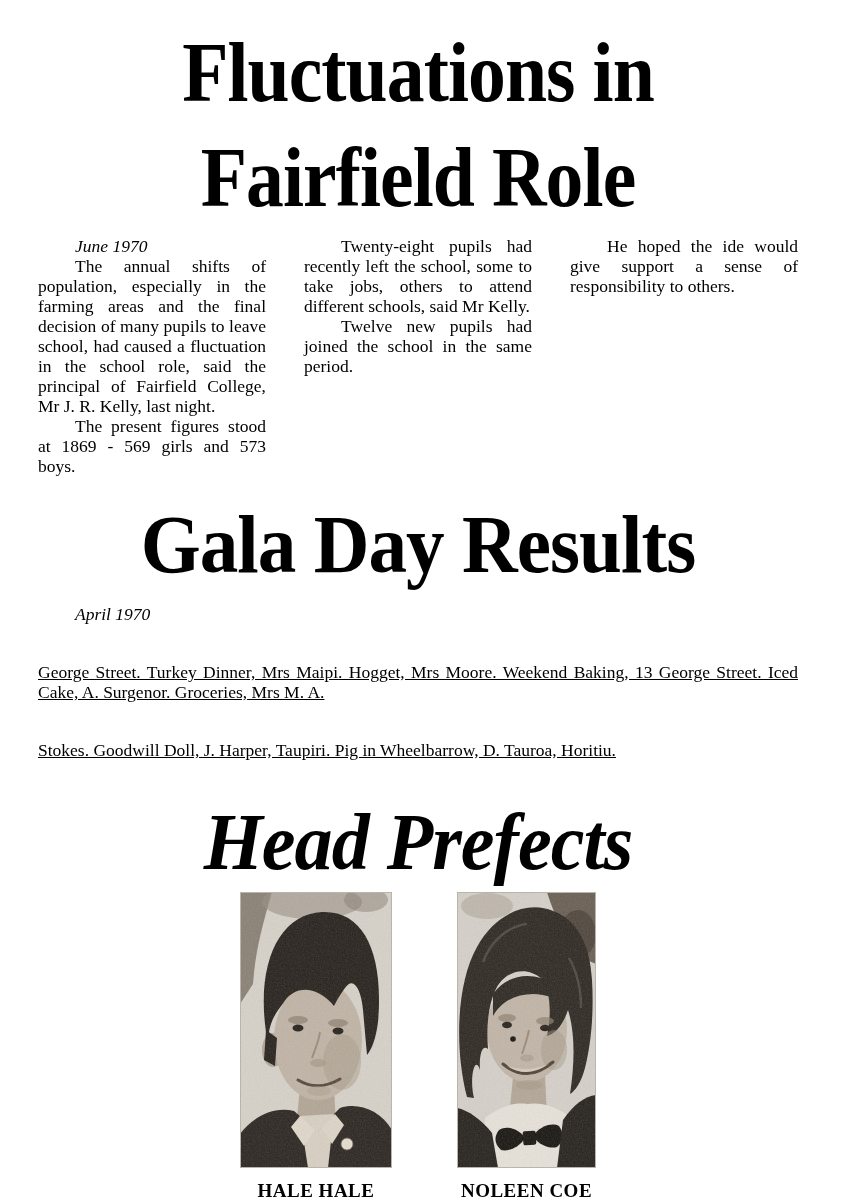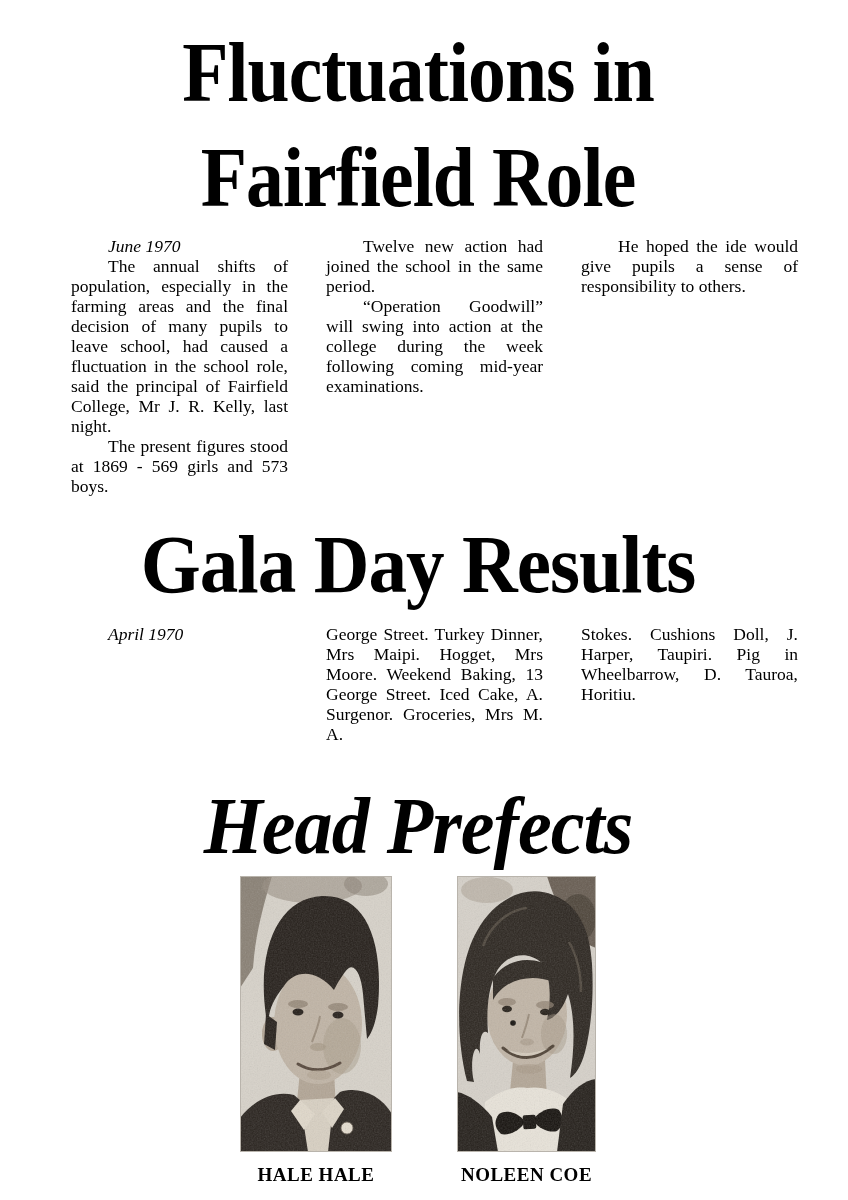--- a/index.html
+++ b/index.html
@@ -26,30 +26,30 @@
     transform: scaleX(0.94);
   }
   .headline-prefects {
     margin: 40px 0 0 0;
     font-size: 80px; line-height: 84px; font-weight: bold; font-style: italic;
     text-align: center; letter-spacing: -1px;
     transform: scaleX(0.95);
   }
 
   
-  .columns { display: flex; gap: 38px; margin-left: 33px; }
+  .columns { display: flex; gap: 38px; }
   .article-1 { margin-top: 6px; }
-  .article-2 { margin-top: 18px; }
+  .article-2 { margin-top: 18px; flex-direction: column; }
   .col {
     flex: 1 1 0;
     font-size: 17.5px; line-height: 20px;
     text-align: justify;
   }
   .col p { margin: 0; text-indent: 37px; }
-  .col p.noindent { text-indent: 0; }
+  .col p.noindent { text-indent: 0; text-decoration: underline; }
   .dateline { font-style: italic; }
   .lead { font-weight: normal; }
 
   
   .photos { display: flex; justify-content: center; gap: 65px; margin-top: 8px; }
   figure { margin: 0; }
   figure svg { display: block; }
   figcaption {
     margin-top: 12px;
     text-align: center;
@@ -67,39 +67,39 @@
     <div>Fairfield Role</div>
   </h1>
 
   <section class="columns article-1">
     <div class="col">
       <p class="dateline">June 1970</p>
       <p class="lead">The annual shifts of population, especially in the farming areas and the final decision of many pupils to leave school, had caused a fluctuation in the school role, said the principal of Fairfield College, Mr J. R. Kelly, last night.</p>
       <p>The present figures stood at 1869 - 569 girls and 573 boys.</p>
     </div>
     <div class="col">
-      <p>Twelve new action had joined the school in the same period.</p>
-      <p>“Operation Goodwill” will swing into action at the college during the week following coming mid-year examinations.</p>
+      <p>Twenty-eight pupils had recently left the school, some to take jobs, others to attend different schools, said Mr Kelly.</p>
+      <p>Twelve new pupils had joined the school in the same period.</p>
     </div>
     <div class="col">
-      <p>He hoped the ide would give pupils a sense of responsibility to others.</p>
+      <p>He hoped the ide would give support a sense of responsibility to others.</p>
     </div>
   </section>
 
   <h2 class="headline-gala">Gala Day Results</h2>
 
   <section class="columns article-2">
     <div class="col">
       <p class="dateline">April 1970</p>
     </div>
     <div class="col">
       <p class="noindent">George Street. Turkey Dinner, Mrs Maipi. Hogget, Mrs Moore. Weekend Baking, 13 George Street. Iced Cake, A. Surgenor. Groceries, Mrs M. A.</p>
     </div>
     <div class="col">
-      <p class="noindent">Stokes. Cushions Doll, J. Harper, Taupiri. Pig in Wheelbarrow, D. Tauroa, Horitiu.</p>
+      <p class="noindent">Stokes. Goodwill Doll, J. Harper, Taupiri. Pig in Wheelbarrow, D. Tauroa, Horitiu.</p>
     </div>
   </section>
 
   <h2 class="headline-prefects">Head Prefects</h2>
 
   <div class="photos">
 
     <figure>
       <svg width="152" height="276" viewBox="0 0 152 276">
         <defs>

